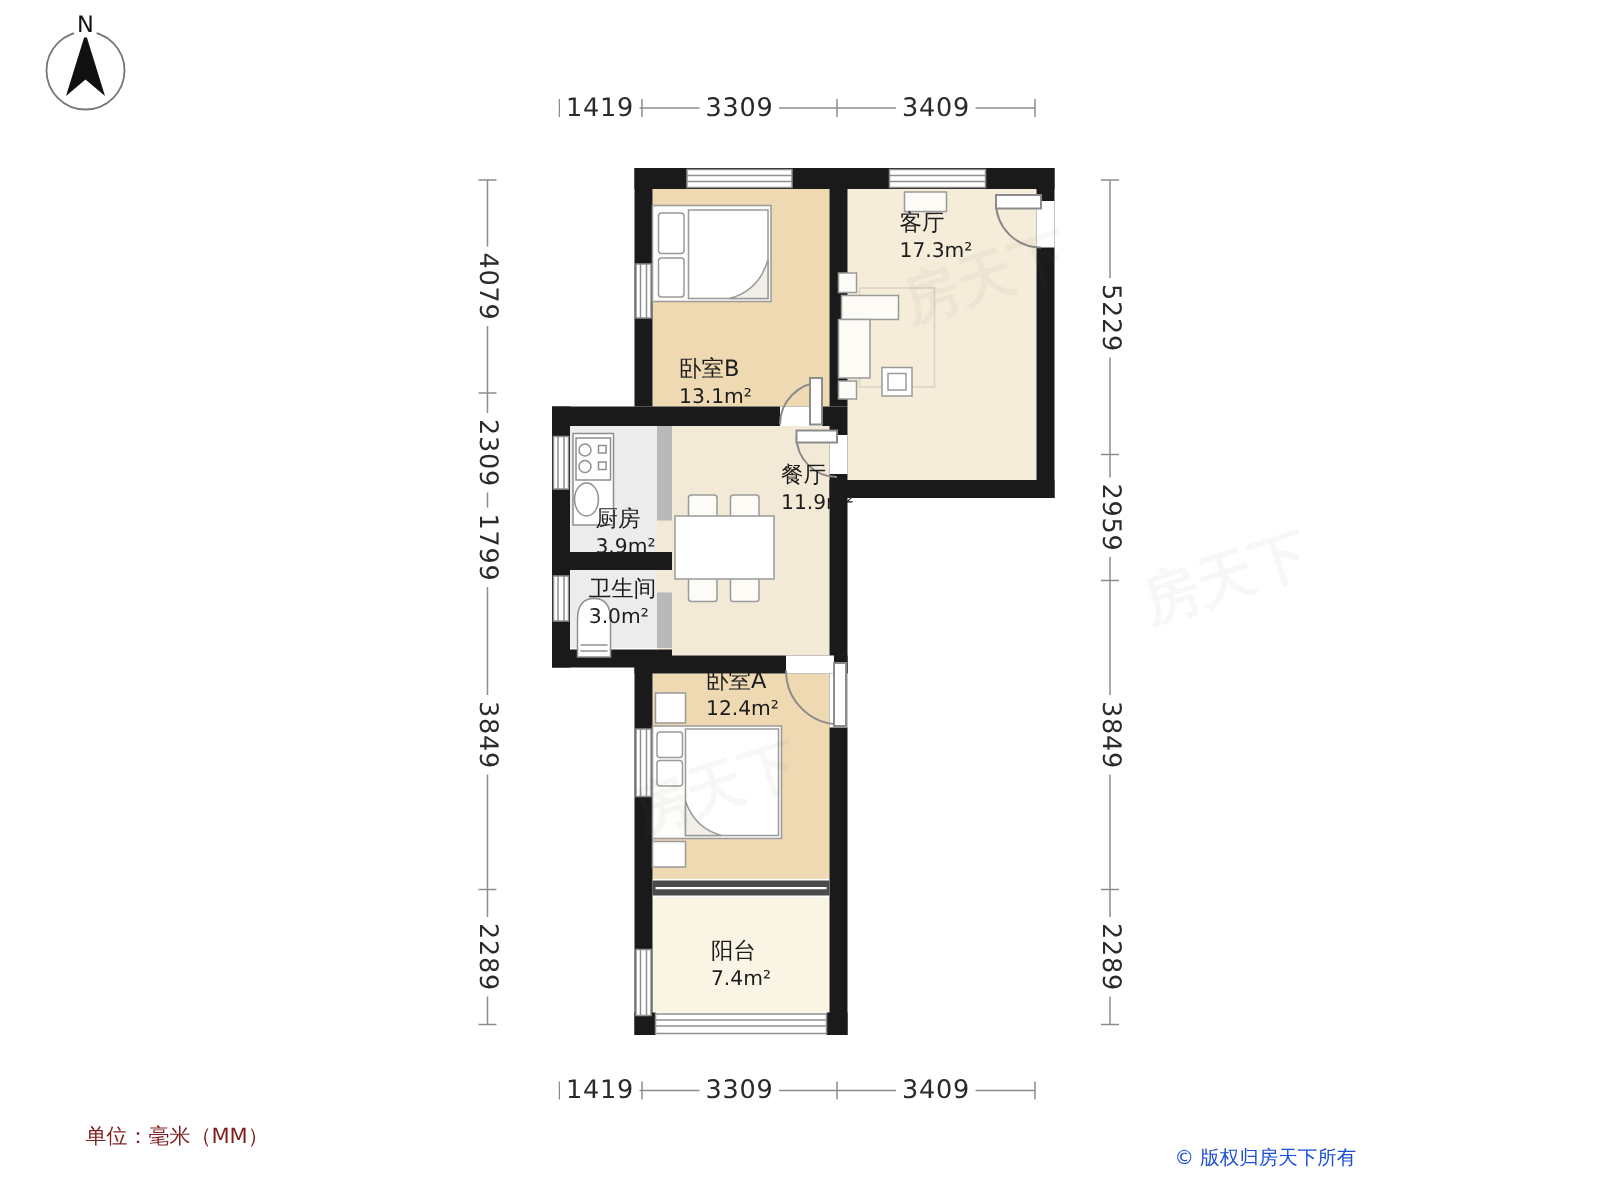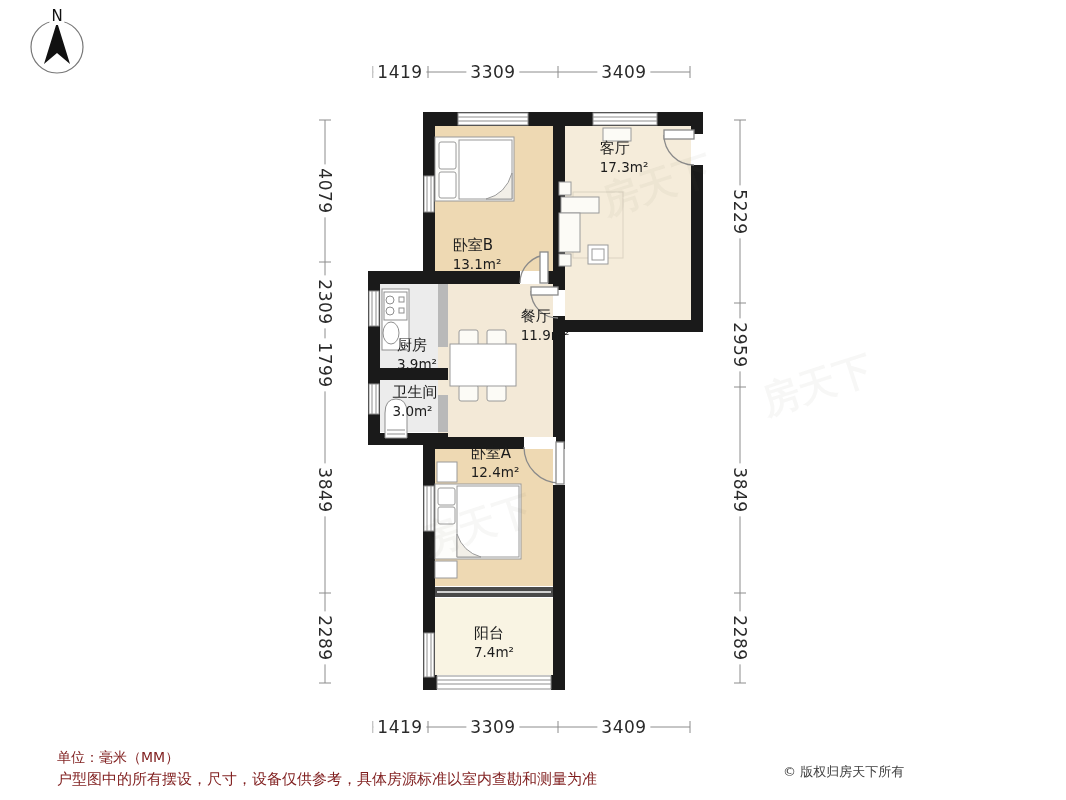--- a/index.html
+++ b/index.html
@@ -11,21 +11,21 @@
   .room-name{display:block;font-size:15px;}
   .room-area{display:block;font-size:13.5px;}
   .dim{position:absolute;transform:translate(-50%,-50%);font-size:17px;color:#2a2a2a;
        background:#ffffff;padding:0 4px;letter-spacing:.5px;white-space:nowrap;}
   .dim.v{transform:translate(-50%,-50%) rotate(90deg);}
   .north-label{position:absolute;transform:translate(-50%,-50%);font-size:15px;color:#111;
        background:#ffffff;padding:0 2px;}
   .footer-line{position:absolute;color:#7f1d1d;white-space:nowrap;}
   .f-unit{left:57px;top:749px;font-size:14px;}
   .f-disclaimer{left:57px;top:770px;font-size:15px;}
-  .f-copyright{left:783px;top:763px;font-size:13px;color:#404040;}
+  .f-copyright{left:783px;top:763px;font-size:13px;color:#1d4ed8;}
   .wm{position:absolute;font-size:38px;font-weight:bold;color:rgba(100,90,80,0.05);
       transform:rotate(-18deg);pointer-events:none;}
 </style>
 </head>
 <body>
 
 <div class="canvas">
 
   <svg width="1066" height="800" viewBox="0 0 1066 800">
 
@@ -250,16 +250,15 @@
   <span class="dim v" style="left:325px;top:302px">2309</span>
   <span class="dim v" style="left:325px;top:365px">1799</span>
   <span class="dim v" style="left:325px;top:490px">3849</span>
   <span class="dim v" style="left:325px;top:638px">2289</span>
   <span class="dim v" style="left:740px;top:212px">5229</span>
   <span class="dim v" style="left:740px;top:345px">2959</span>
   <span class="dim v" style="left:740px;top:490px">3849</span>
   <span class="dim v" style="left:740px;top:638px">2289</span>
 
   <div class="footer-line f-unit">单位：毫米（MM）</div>
-  <div class="footer-line f-disclaimer">户型图中的所有摆设，尺寸，设备仅供参考，具体房源标准以室内查勘和测量为准</div>
   <div class="footer-line f-copyright">© 版权归房天下所有</div>
 
 </div>
 
 </body></html>

